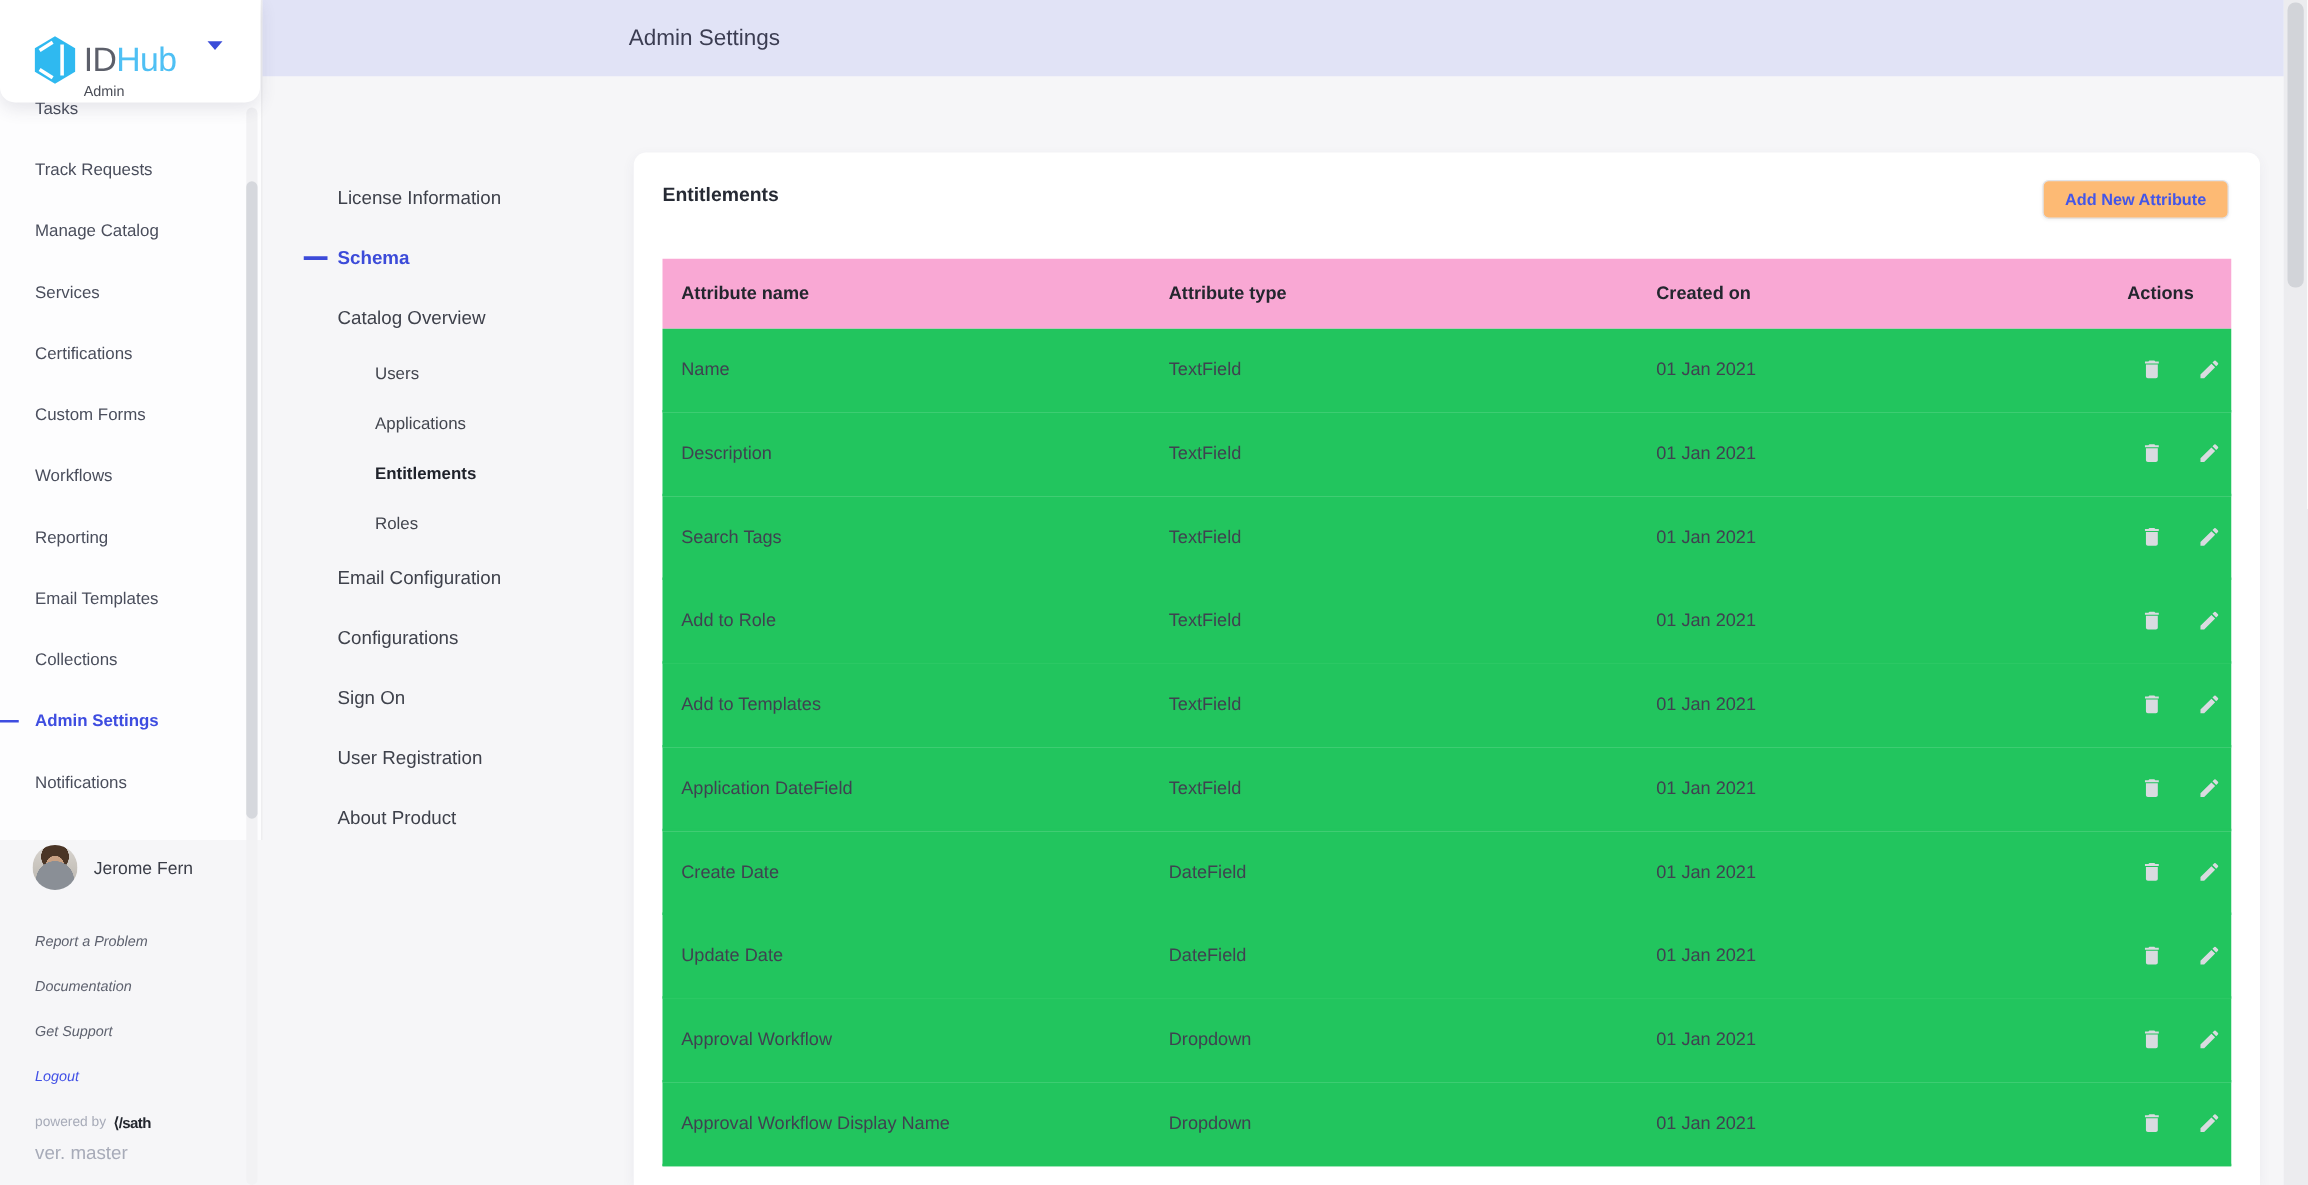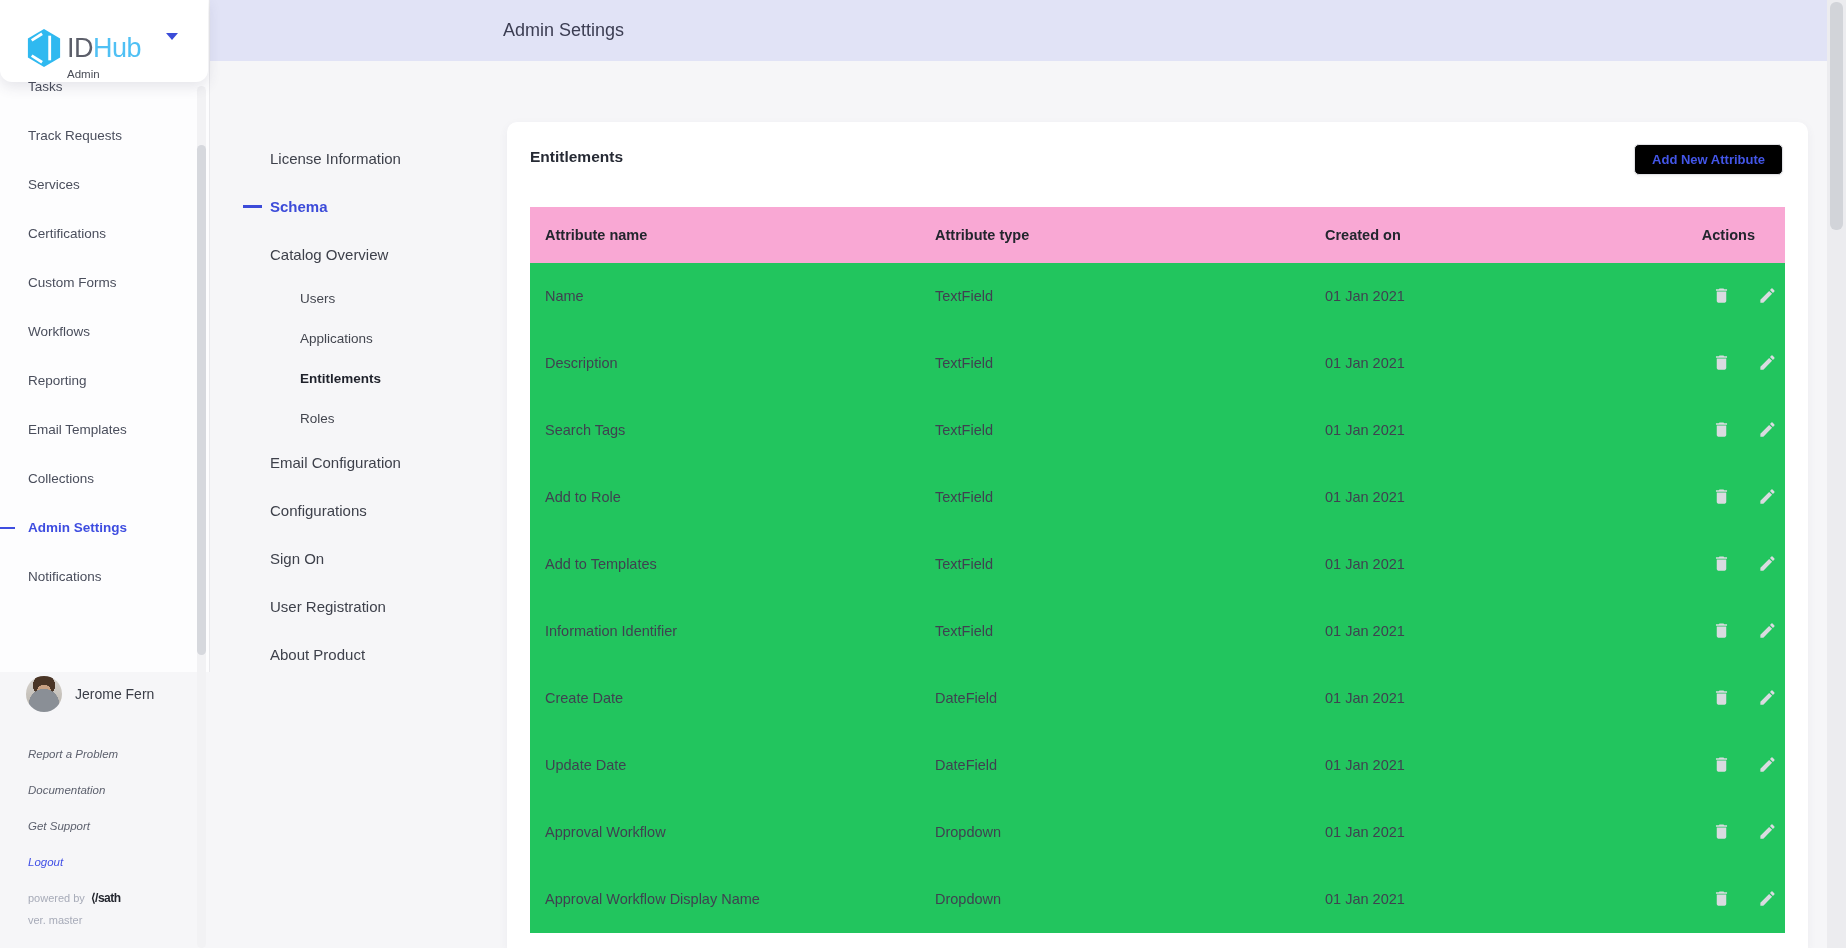--- a/index.html
+++ b/index.html
@@ -31,41 +31,41 @@
       linear-gradient(#d9d5d0, #b7b2aa);
   }
   .user-name { margin-left:13px; font-size:14px; color:#3a3d47; }
 
   .side-links { position:absolute; left:28px; top:736px; }
   .side-link { height:36px; display:flex; align-items:center; font-size:11.5px; color:#5d616e; cursor:pointer;font-style:italic; }
   .side-link.accent { color:#4150e6; }
 
   .powered { position:absolute; left:28px; top:891px; font-size:11px; color:#a7abb8; display:flex; align-items:center; gap:6px; }
   .sath-logo { color:#23262e; font-weight:bold; font-size:12px; letter-spacing:-0.5px; }
-  .version { position:absolute; left:28px; top:914px; font-size:11px; color:#a7abb8; }
+  .version { position:absolute; left:28px; top:914px; font-size:15px; color:#a7abb8; }
 
   .side-scroll-track { position:absolute; left:197px; top:86px; width:9px; height:862px; background:#f2f2f4; border-radius:5px; }
   .side-scroll-thumb { position:absolute; left:197px; top:145px; width:9px; height:510px; background:#d6d8dd; border-radius:5px; cursor:pointer; z-index:2; }
 
   
   .topbar { position:absolute; left:210px; top:0; width:1617px; height:61px; background:#e1e3f6; }
   .topbar-title { position:absolute; left:293px; top:0; line-height:61px; font-size:18px; color:#3b3d52; }
 
   
   .settings-nav { position:absolute; left:210px; top:134px; width:297px; }
   .snav-item { height:48px; display:flex; align-items:center; padding-left:60px; font-size:15px; color:#3e414b; cursor:pointer; position:relative; white-space:nowrap; }
   .snav-item.active { color:#3c4bd9; font-weight:bold; }
   .snav-item.active::before { content:""; position:absolute; left:33px; top:50%; margin-top:-1px; width:19px; height:2.5px; background:#3c4bd9; }
   .snav-sub { height:40px; display:flex; align-items:center; padding-left:90px; font-size:13.5px; color:#43464f; cursor:pointer; white-space:nowrap; }
   .snav-sub.active { font-weight:bold; color:#1f222b; }
 
   
   .card { position:absolute; left:507px; top:122px; width:1301px; height:826px; background:#fff; border-radius:10px 10px 0 0; box-shadow:0 3px 10px rgba(70,70,100,.06); overflow:hidden; }
   .card-title { position:absolute; left:23px; top:26px; font-size:15.5px; font-weight:bold; color:#262a34; }
-  .add-btn { position:absolute; right:25px; top:22px; height:31px; padding:0 17px; background:#000000; border:1px solid #e1e2e6; border-radius:5px; color:#4356e8; font-weight:bold; font-size:13px; box-shadow:0 1px 3px rgba(0,0,0,.06); cursor:pointer; font-family:inherit;margin-left:13px; }
+  .add-btn { position:absolute; right:25px; top:22px; height:31px; padding:0 17px; background:#fdba74; border:1px solid #e1e2e6; border-radius:5px; color:#4356e8; font-weight:bold; font-size:13px; box-shadow:0 1px 3px rgba(0,0,0,.06); cursor:pointer; font-family:inherit;margin-left:13px; }
 
   .table { position:absolute; left:23px; right:23px; top:85px; }
   .t-head, .t-row { display:grid; grid-template-columns:390px 390px 330px 1fr; align-items:center; padding-left:15px; }
   .t-head { height:56px; background:#f9a8d4; font-weight:bold; font-size:14.5px; color:#23262e; }
   .t-head .col-actions { text-align:right; padding-right:30px; }
   .t-row { height:67px; border-bottom:2px solid #22c55e; font-size:14.5px; color:#3f4250; background:#22c55e; }
   .t-actions { display:flex; justify-content:flex-end; gap:27px; padding-right:8px; }
   .icon-btn { width:19px; height:19px; cursor:pointer; }
   .icon-btn svg { width:19px; height:19px; fill:#d9dbe0; display:block; }
 
@@ -78,20 +78,23 @@
 
 <div class="screen">
 
   <div class="sidebar">
     <div class="side-nav">
         <div class="side-item">
           <span>Tasks</span>
         </div>
         <div class="side-item">
           <span>Track Requests</span>
+        </div>
+        <div class="side-item">
+          <span>Manage Catalog</span>
         </div>
         <div class="side-item">
           <span>Services</span>
         </div>
         <div class="side-item">
           <span>Certifications</span>
         </div>
         <div class="side-item">
           <span>Custom Forms</span>
         </div>
@@ -293,21 +296,21 @@
                 </svg>
       </span>
       <span class="icon-btn">
         <svg viewBox="0 0 24 24">
                   <path d="M3 17.25V21h3.75L17.81 9.94l-3.75-3.75L3 17.25zM20.71 7.04c.39-.39.39-1.02 0-1.41l-2.34-2.34a.9959.9959 0 0 0-1.41 0l-1.83 1.83 3.75 3.75 1.83-1.83z"></path>
                 </svg>
       </span>
     </div>
   </div>
           <div class="t-row">
-    <div>Information Identifier</div>
+    <div>Application DateField</div>
     <div>TextField</div>
     <div>01 Jan 2021</div>
     <div class="t-actions">
       <span class="icon-btn">
         <svg viewBox="0 0 24 24">
                   <path d="M6 19c0 1.1.9 2 2 2h8c1.1 0 2-.9 2-2V7H6v12zM19 4h-3.5l-1-1h-5l-1 1H5v2h14V4z"></path>
                 </svg>
       </span>
       <span class="icon-btn">
         <svg viewBox="0 0 24 24">

